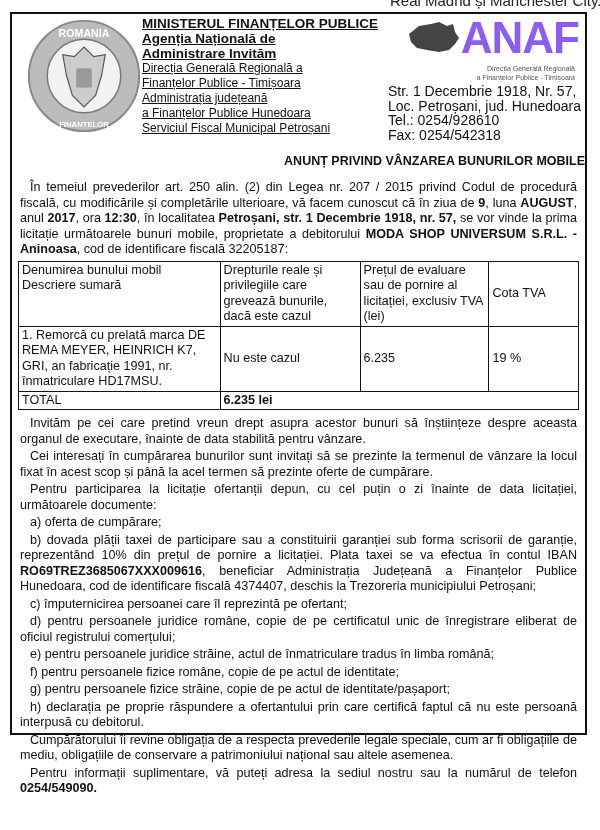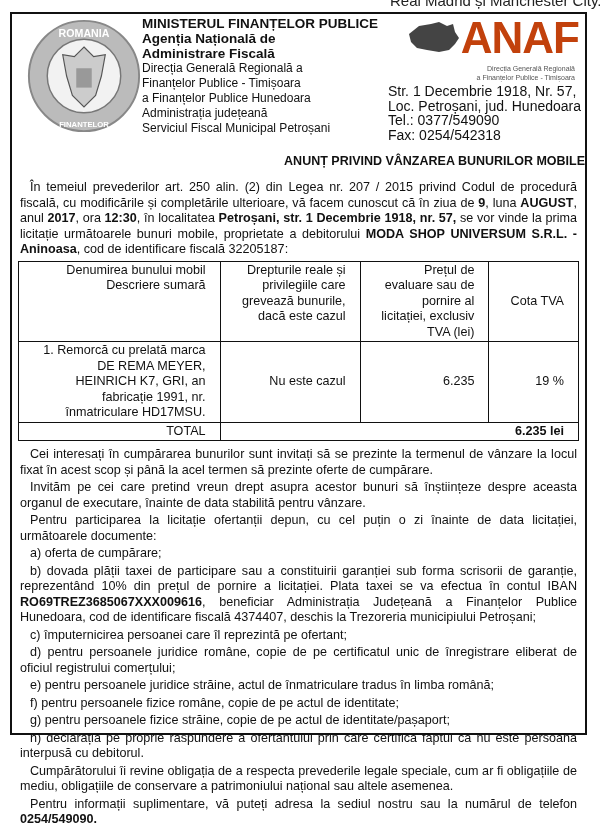--- a/index.html
+++ b/index.html
@@ -3,74 +3,74 @@
 <meta charset="utf-8">
 <style>
   html, body { margin:0; padding:0; background:#fff; }
   body { width:600px; height:830px; position:relative; overflow:hidden;
          font-family:"Liberation Sans", sans-serif; color:#111; }
   .clip-text { position:absolute; top:-8px; left:390px; font-size:15px; color:#222; white-space:nowrap; }
   .frame { position:absolute; left:10px; top:12px; width:577px; height:723px;
            border:2px solid #111; box-sizing:border-box; }
   .header { position:relative; height:130px; }
   .seal { position:absolute; left:14px; top:4px; width:116px; height:116px; }
-  .inst { position:absolute; left:130px; top:2px; font-size:12px; line-height:15px; }
+  .inst { position:absolute; left:130px; top:2px; font-size:12px; line-height:15px;text-decoration:underline; }
   .inst .b { font-weight:bold; font-size:13.5px; line-height:15px; }
   .logo { position:absolute; right:6px; top:2px; width:200px; }
   .logo-row { display:flex; align-items:center; justify-content:flex-end; }
-  .anaf-word { font-weight:bold; font-size:44px; letter-spacing:-1px; color:#c2410c; line-height:44px; }
+  .anaf-word { font-weight:bold; font-size:44px; letter-spacing:-1px; color:#8b5cf6; line-height:44px; }
   .logo-sub { text-align:right; font-size:7px; color:#555; line-height:9px; margin-top:4px; margin-right:4px;}
   .contact { position:absolute; left:376px; top:70px; font-size:14px; line-height:14.5px; }
   .title { text-align:right; font-weight:bold; font-size:12.5px; margin-top:10px; margin-bottom:12px; }
   .body { font-size:12.6px; line-height:15.5px; padding:0 6px; text-align:justify; }
   .body p { margin:2px; text-indent:10px; }
   .body b { font-weight:bold; }
   table { border-collapse:collapse; width:100%; margin:3px 0 6px 0; font-size:12.6px; line-height:15.5px; }
-  td, th { border:1.5px solid #111; text-align:right; vertical-align:top; font-weight:normal; padding:1px 14px; }
+  td, th { border:1.5px solid #111; text-align:left; vertical-align:top; font-weight:normal; padding:1px 3px; }
   th { vertical-align:top; }
 </style>
 </head>
 <body>
 
 <div class="clip-text">Real Madrid și Manchester City.</div>
 
 <div class="frame">
   <div class="header">
     <svg class="seal" viewBox="0 0 120 120">
       <circle cx="60" cy="60" r="57" fill="#bbb" stroke="#888" stroke-width="2"></circle>
       <circle cx="60" cy="60" r="38" fill="#f2f2f2" stroke="#777" stroke-width="1.5"></circle>
       <path d="M60 30 L70 40 L82 38 L78 60 L72 80 L60 92 L48 80 L42 60 L38 38 L50 40 Z" fill="#ccc" stroke="#555" stroke-width="1.2"></path>
       <rect x="52" y="52" width="16" height="20" fill="#999"></rect>
       <text x="60" y="20" font-size="11" text-anchor="middle" fill="#fff" font-family="Liberation Sans, sans-serif" font-weight="bold">ROMANIA</text>
       <text x="60" y="113" font-size="8" text-anchor="middle" fill="#fff" font-family="Liberation Sans, sans-serif" font-weight="bold">FINANTELOR</text>
     </svg>
     <div class="inst">
       <div class="b">MINISTERUL FINANȚELOR PUBLICE</div>
       <div class="b">Agenția Națională de</div>
-      <div class="b">Administrare Fiscală</div>
+      <div class="b">Administrare Invităm</div>
       <div>Direcția Generală Regională a</div>
       <div>Finanțelor Publice - Timișoara</div>
+      <div>Administrația județeană</div>
       <div>a Finanțelor Publice Hunedoara</div>
-      <div>Administrația județeană</div>
       <div>Serviciul  Fiscal Municipal Petroșani</div>
     </div>
     <div class="logo">
       <div class="logo-row">
         <svg width="56" height="36" viewBox="0 0 56 36">
           <path d="M4 14 L14 6 L26 4 L34 2 L42 6 L48 4 L50 12 L54 18 L50 24 L44 30 L34 32 L22 30 L12 28 L6 22 Z" fill="#444"></path>
         </svg>
         <span class="anaf-word">ANAF</span>
       </div>
       <div class="logo-sub">Direcția Generală Regională</div>
       <div class="logo-sub" style="margin-top:0">a Finanțelor Publice - Timișoara</div>
     </div>
     <div class="contact">
       <div>Str. 1 Decembrie 1918, Nr. 57,</div>
       <div>Loc. Petroșani, jud. Hunedoara</div>
-      <div>Tel.: 0377/549090</div>
+      <div>Tel.: 0254/928610</div>
       <div>Fax: 0254/542318</div>
     </div>
   </div>
 
   <div class="title">ANUNȚ PRIVIND VÂNZAREA BUNURILOR MOBILE</div>
 
   <div class="body">
     <p><span>În temeiul prevederilor art. 250 alin. (2) din Legea nr. 207 / 2015 privind Codul de procedură fiscală, cu modificările și completările ulterioare, vă facem cunoscut că în ziua de </span><b>9</b><span>, luna </span><b>AUGUST</b><span>, anul </span><b>2017</b><span>, ora </span><b>12:30</b><span>, în localitatea </span><b>Petroșani, str. 1 Decembrie 1918, nr. 57,</b><span> se vor vinde la prima licitație următoarele bunuri mobile, proprietate a debitorului </span><b>MODA SHOP UNIVERSUM S.R.L. - Aninoasa</b><span>, cod de identificare fiscală 32205187:</span></p>
 
     <table>
@@ -88,22 +88,22 @@
         <td style="vertical-align:middle">6.235</td>
         <td style="vertical-align:middle">19 %</td>
       </tr>
       <tr>
         <td>TOTAL</td>
         <td colspan="3" style="font-weight:bold">6.235 lei</td>
       </tr>
     </tbody>
       </table>
 
+    <p>Invităm pe cei care pretind vreun drept asupra acestor bunuri să înștiințeze despre aceasta organul de executare, înainte de data stabilită pentru vânzare.</p>
     <p>Cei interesați în cumpărarea bunurilor sunt invitați să se prezinte la termenul de vânzare la locul fixat în acest scop și până la acel termen să prezinte oferte de cumpărare.</p>
-    <p>Invităm pe cei care pretind vreun drept asupra acestor bunuri să înștiințeze despre aceasta organul de executare, înainte de data stabilită pentru vânzare.</p>
     <p>Pentru participarea la licitație ofertanții depun, cu cel puțin o zi înainte de data licitației, următoarele documente:</p>
     <p>a) oferta de cumpărare;</p>
     <p><span>b) dovada plății taxei de participare sau a constituirii garanției sub forma scrisorii de garanție, reprezentând 10% din prețul de pornire a licitației. Plata taxei se va efectua în contul IBAN </span><b>RO69TREZ3685067XXX009616</b><span>, beneficiar Administrația Județeană a Finanțelor Publice Hunedoara, cod de identificare fiscală 4374407, deschis la Trezoreria municipiului Petroșani;</span></p>
     <p>c) împuternicirea persoanei care îl reprezintă pe ofertant;</p>
     <p>d) pentru persoanele juridice române, copie de pe certificatul unic de înregistrare eliberat de oficiul registrului comerțului;</p>
     <p>e) pentru persoanele juridice străine, actul de înmatriculare tradus în limba română;</p>
     <p>f) pentru persoanele fizice române, copie de pe actul de identitate;</p>
     <p>g) pentru persoanele fizice străine, copie de pe actul de identitate/pașaport;</p>
     <p>h) declarația pe proprie răspundere a ofertantului prin care certifică faptul că nu este persoană interpusă cu debitorul.</p>
     <p>Cumpărătorului îi revine obligația de a respecta prevederile legale speciale, cum ar fi obligațiile de mediu, obligațiile de conservare a patrimoniului național sau altele asemenea.</p>

